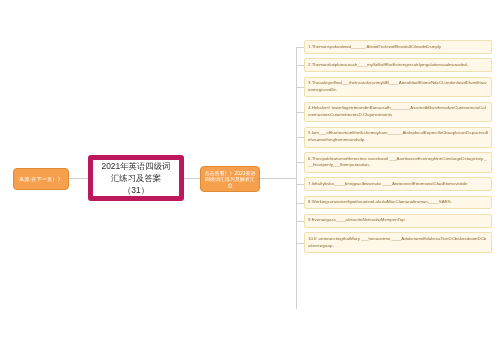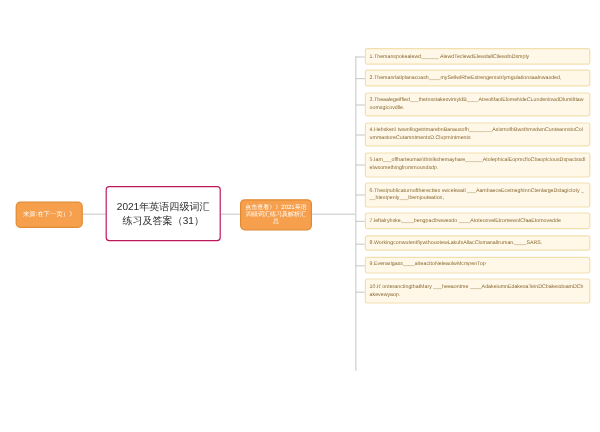--- a/index.html
+++ b/index.html
@@ -37,21 +37,21 @@
   }
 
   
   .center-node {
     position: absolute;
     left: 88px;
     top: 155px;
     width: 96px;
     height: 46px;
     background: #ffffff;
-    border: 1px solid #be185d;
+    border: 5px solid #be185d;
     border-radius: 3px;
     display: flex;
     align-items: center;
     justify-content: center;
     box-sizing: border-box;
     padding: 3px 6px;
   }
   .center-node .title {
     font-size: 8.4px;
     color: #2b2b2b;

